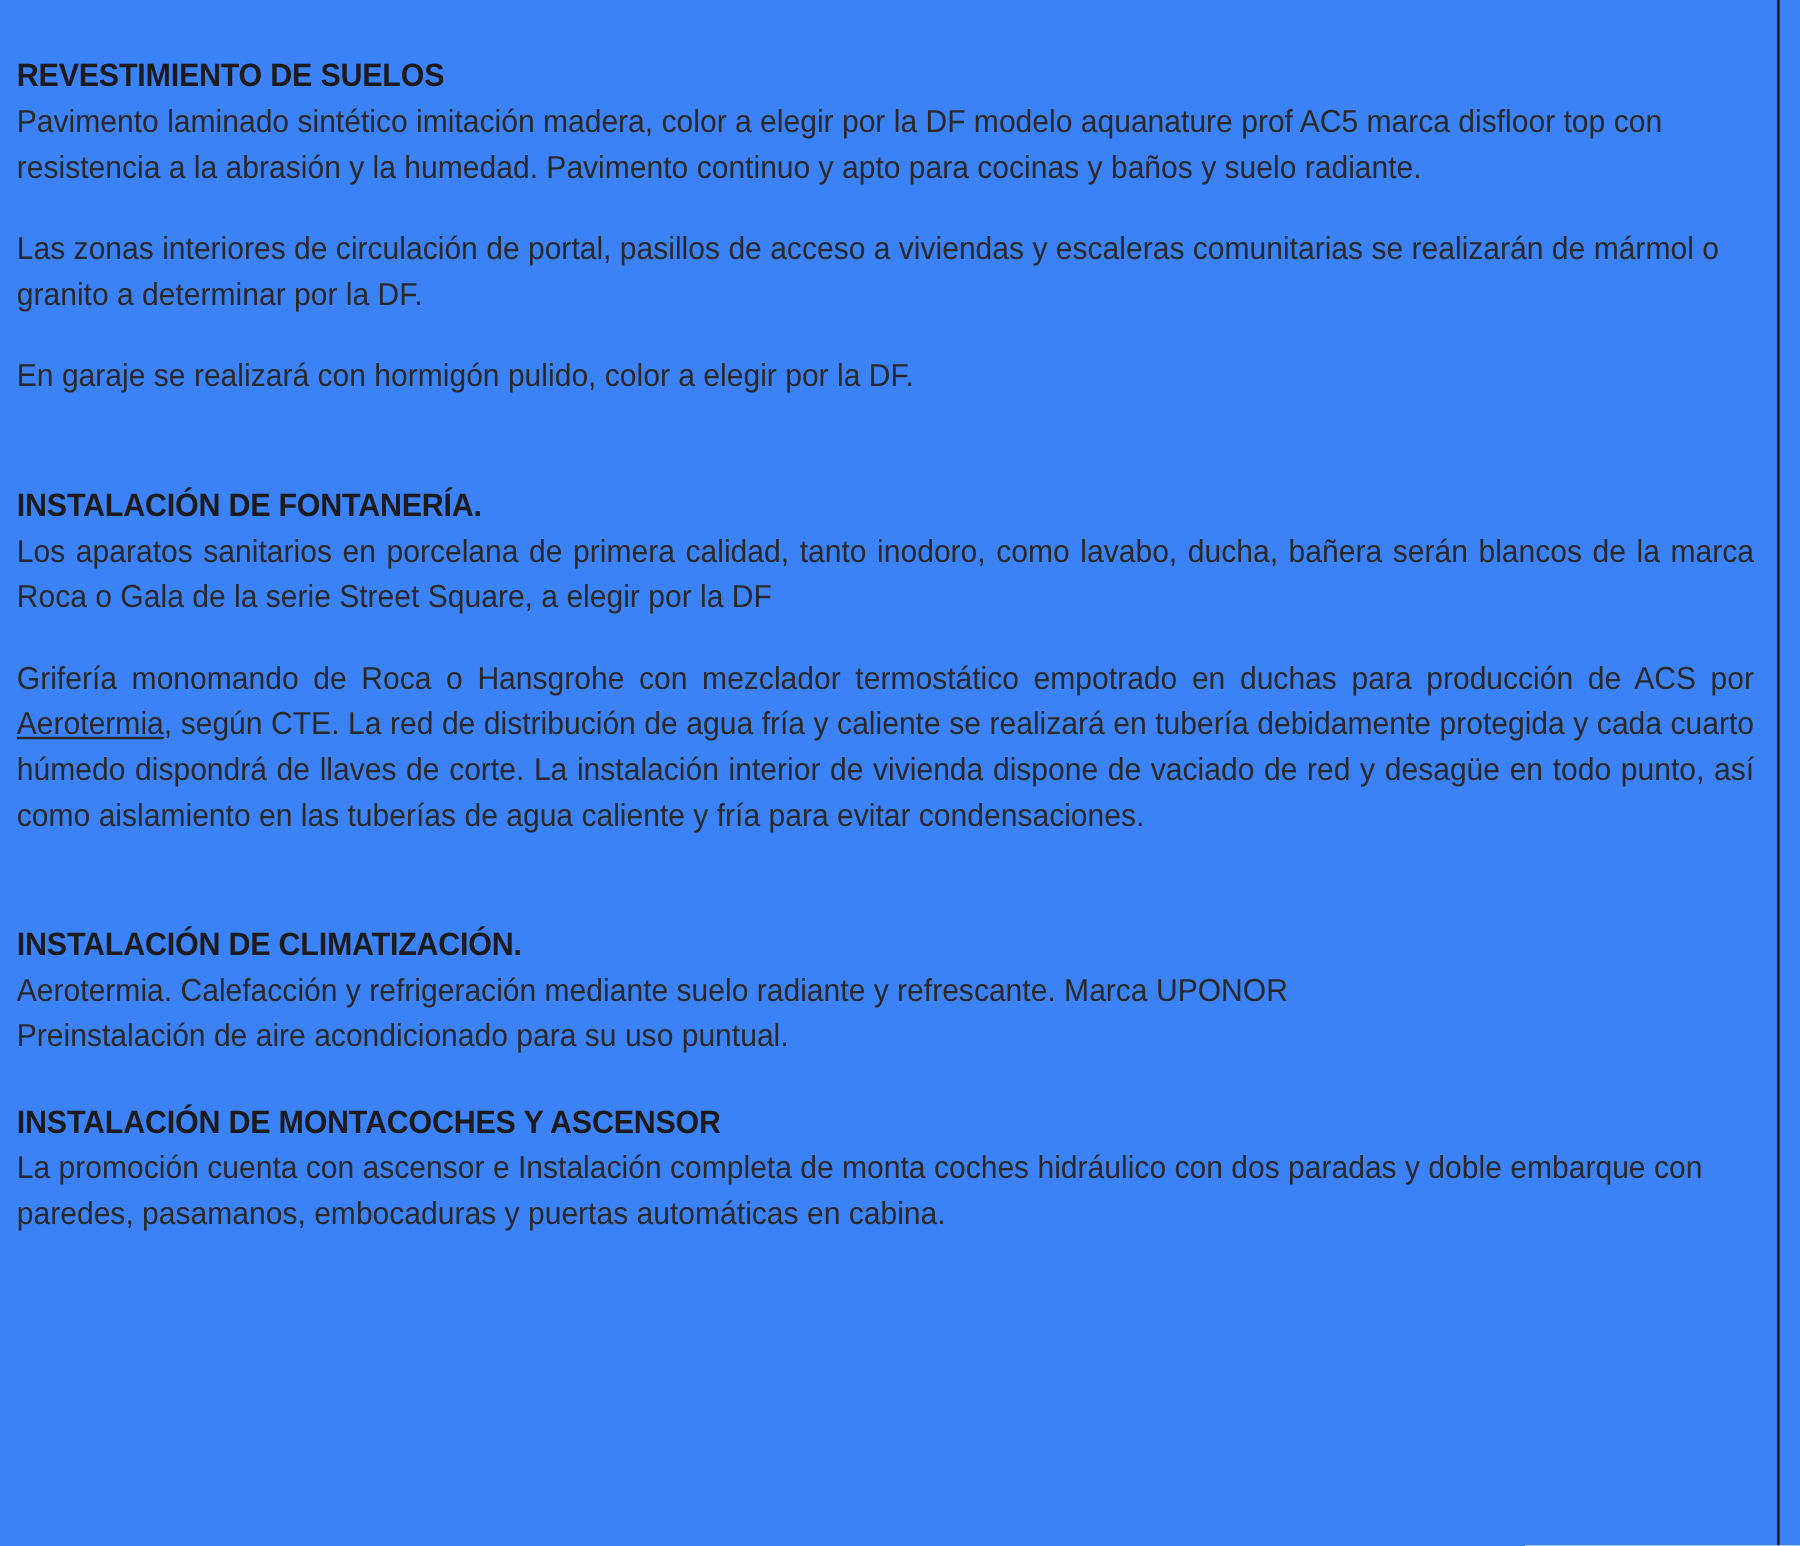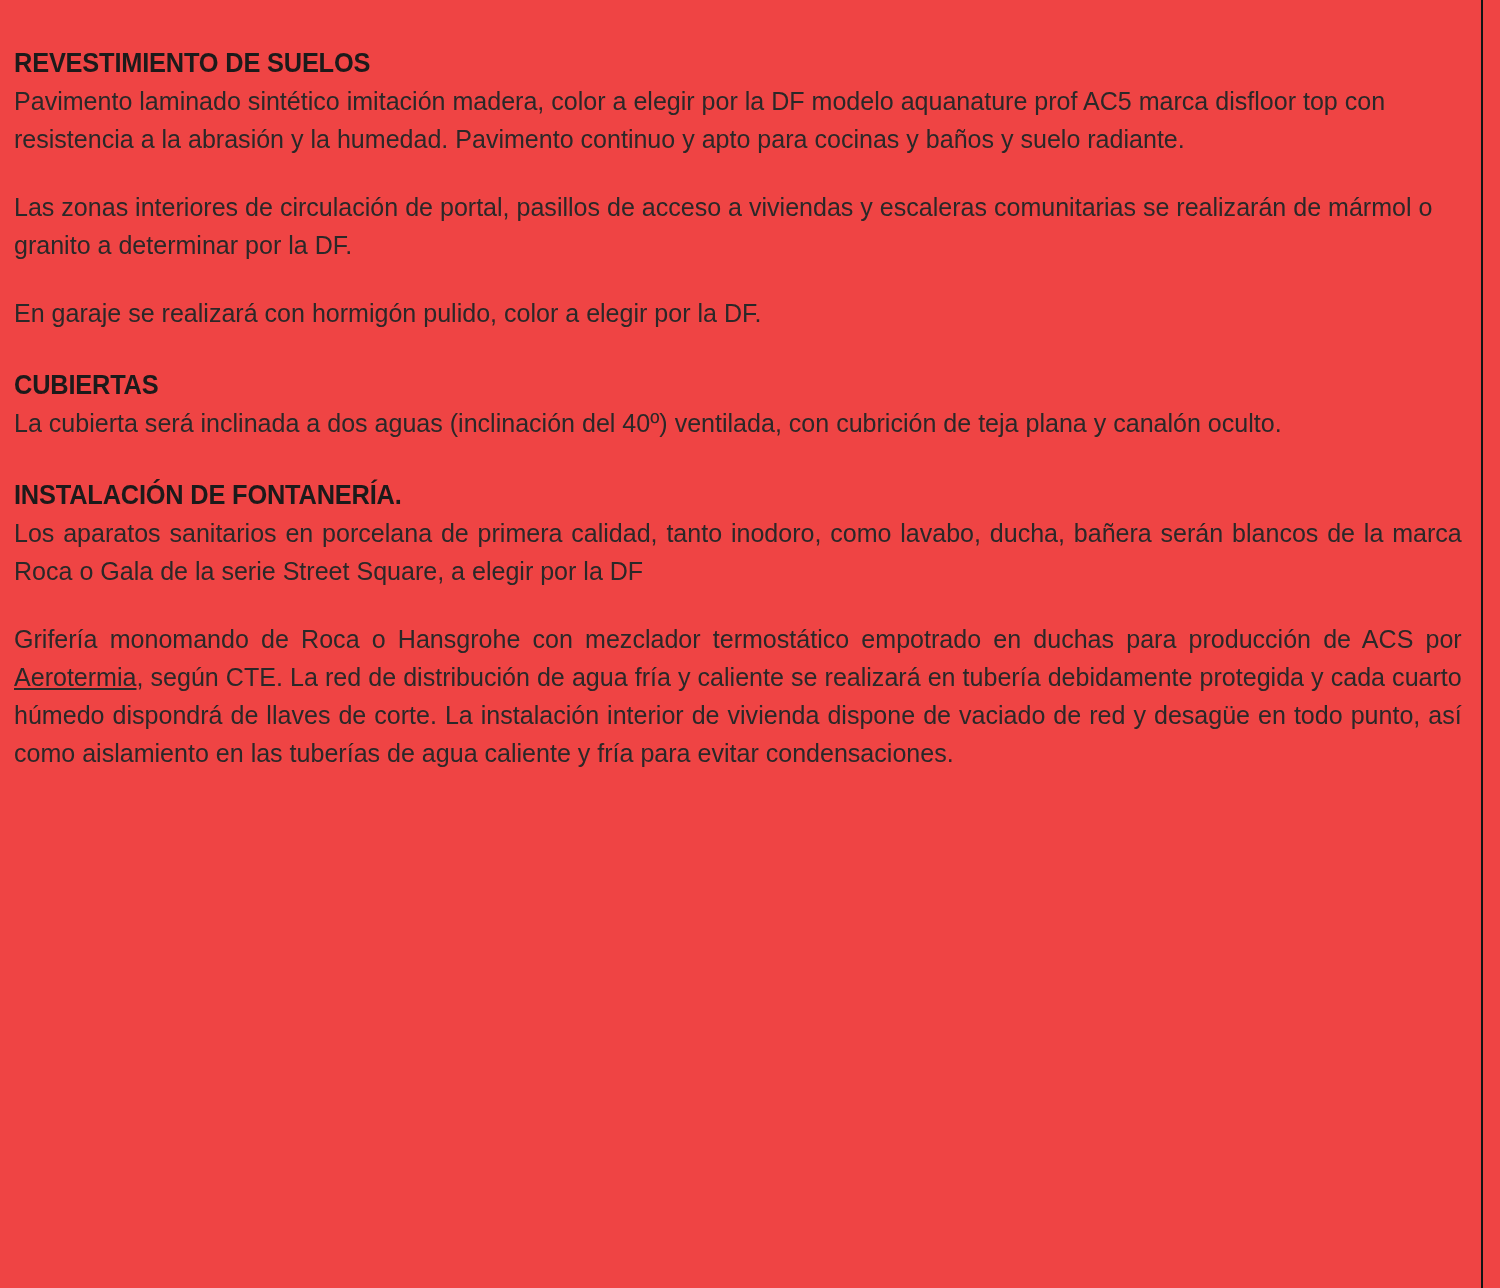--- a/index.html
+++ b/index.html
@@ -5,21 +5,21 @@
 <style>
   html, body {
     margin: 0;
     padding: 0;
     background: #ffffff;
   }
   .page {
     position: relative;
     width: 1500px;
     height: 1288px;
-    background: #ef4444;
+    background: #3b82f6;
     box-sizing: border-box;
     overflow: hidden;
     font-family: "Liberation Sans", "DejaVu Sans", sans-serif;
     color: #231f20;
   }
   
   .page-edge-rule {
     position: absolute;
     top: 0;
     right: 17px;
@@ -85,37 +85,42 @@
       <h2 class="heading">REVESTIMIENTO DE SUELOS</h2>
       <p class="body left">Pavimento laminado sintético imitación madera, color a elegir por la DF  modelo aquanature prof AC5 marca disfloor top con resistencia a la abrasión y la humedad. Pavimento continuo y apto para cocinas y baños y suelo radiante.</p>
       <div class="gap-md"></div>
       <p class="body left">Las zonas interiores de circulación de portal, pasillos de acceso a viviendas y escaleras comunitarias se realizarán de mármol o granito a determinar por la DF.</p>
       <div class="gap-md"></div>
       <p class="body left">En garaje se realizará con hormigón pulido, color a elegir por la DF.</p>
     </div>
 
     <div class="gap-lg"></div>
 
-    <div class="section">
-      <h2 class="heading">CUBIERTAS</h2>
-      <p class="body left">La cubierta será inclinada a dos aguas (inclinación del 40º) ventilada, con cubrición de teja plana y canalón oculto.</p>
-    </div>
 
     <div class="gap-lg"></div>
 
     <div class="section">
       <h2 class="heading">INSTALACIÓN DE FONTANERÍA.</h2>
       <p class="body justify">Los aparatos sanitarios en porcelana de primera calidad, tanto inodoro, como lavabo, ducha, bañera serán blancos de la marca Roca o Gala de la serie Street Square, a elegir por la DF</p>
       <div class="gap-md"></div>
       <p class="body justify"><span>Grifería monomando de Roca o Hansgrohe con mezclador termostático empotrado en duchas para producción de ACS por </span><u class="squiggle">Aerotermia</u><span>, según CTE. La red de distribución de agua fría y caliente se realizará en tubería debidamente protegida y cada cuarto húmedo dispondrá de llaves de corte. La instalación interior de vivienda dispone de vaciado de red y desagüe en todo punto, así como aislamiento en las tuberías de agua caliente y fría para evitar condensaciones.</span></p>
     </div>
 
     <div class="gap-lg"></div>
 
 
     <div class="gap-lg"></div>
 
+    <div class="section">
+      <h2 class="heading">INSTALACIÓN DE CLIMATIZACIÓN.</h2>
+      <p class="body left">Aerotermia. Calefacción y refrigeración mediante suelo radiante y refrescante. Marca UPONOR</p>
+      <p class="body left">Preinstalación de aire acondicionado para su uso puntual.</p>
+    </div>
 
     <div class="gap-lg"></div>
 
+    <div class="section">
+      <h2 class="heading">INSTALACIÓN DE MONTACOCHES Y ASCENSOR</h2>
+      <p class="body left">La promoción cuenta con ascensor e Instalación completa de monta coches hidráulico con dos paradas y doble embarque con paredes, pasamanos, embocaduras y puertas automáticas en cabina.</p>
+    </div>
 
   </div>
 </div>
 
 </body></html>

